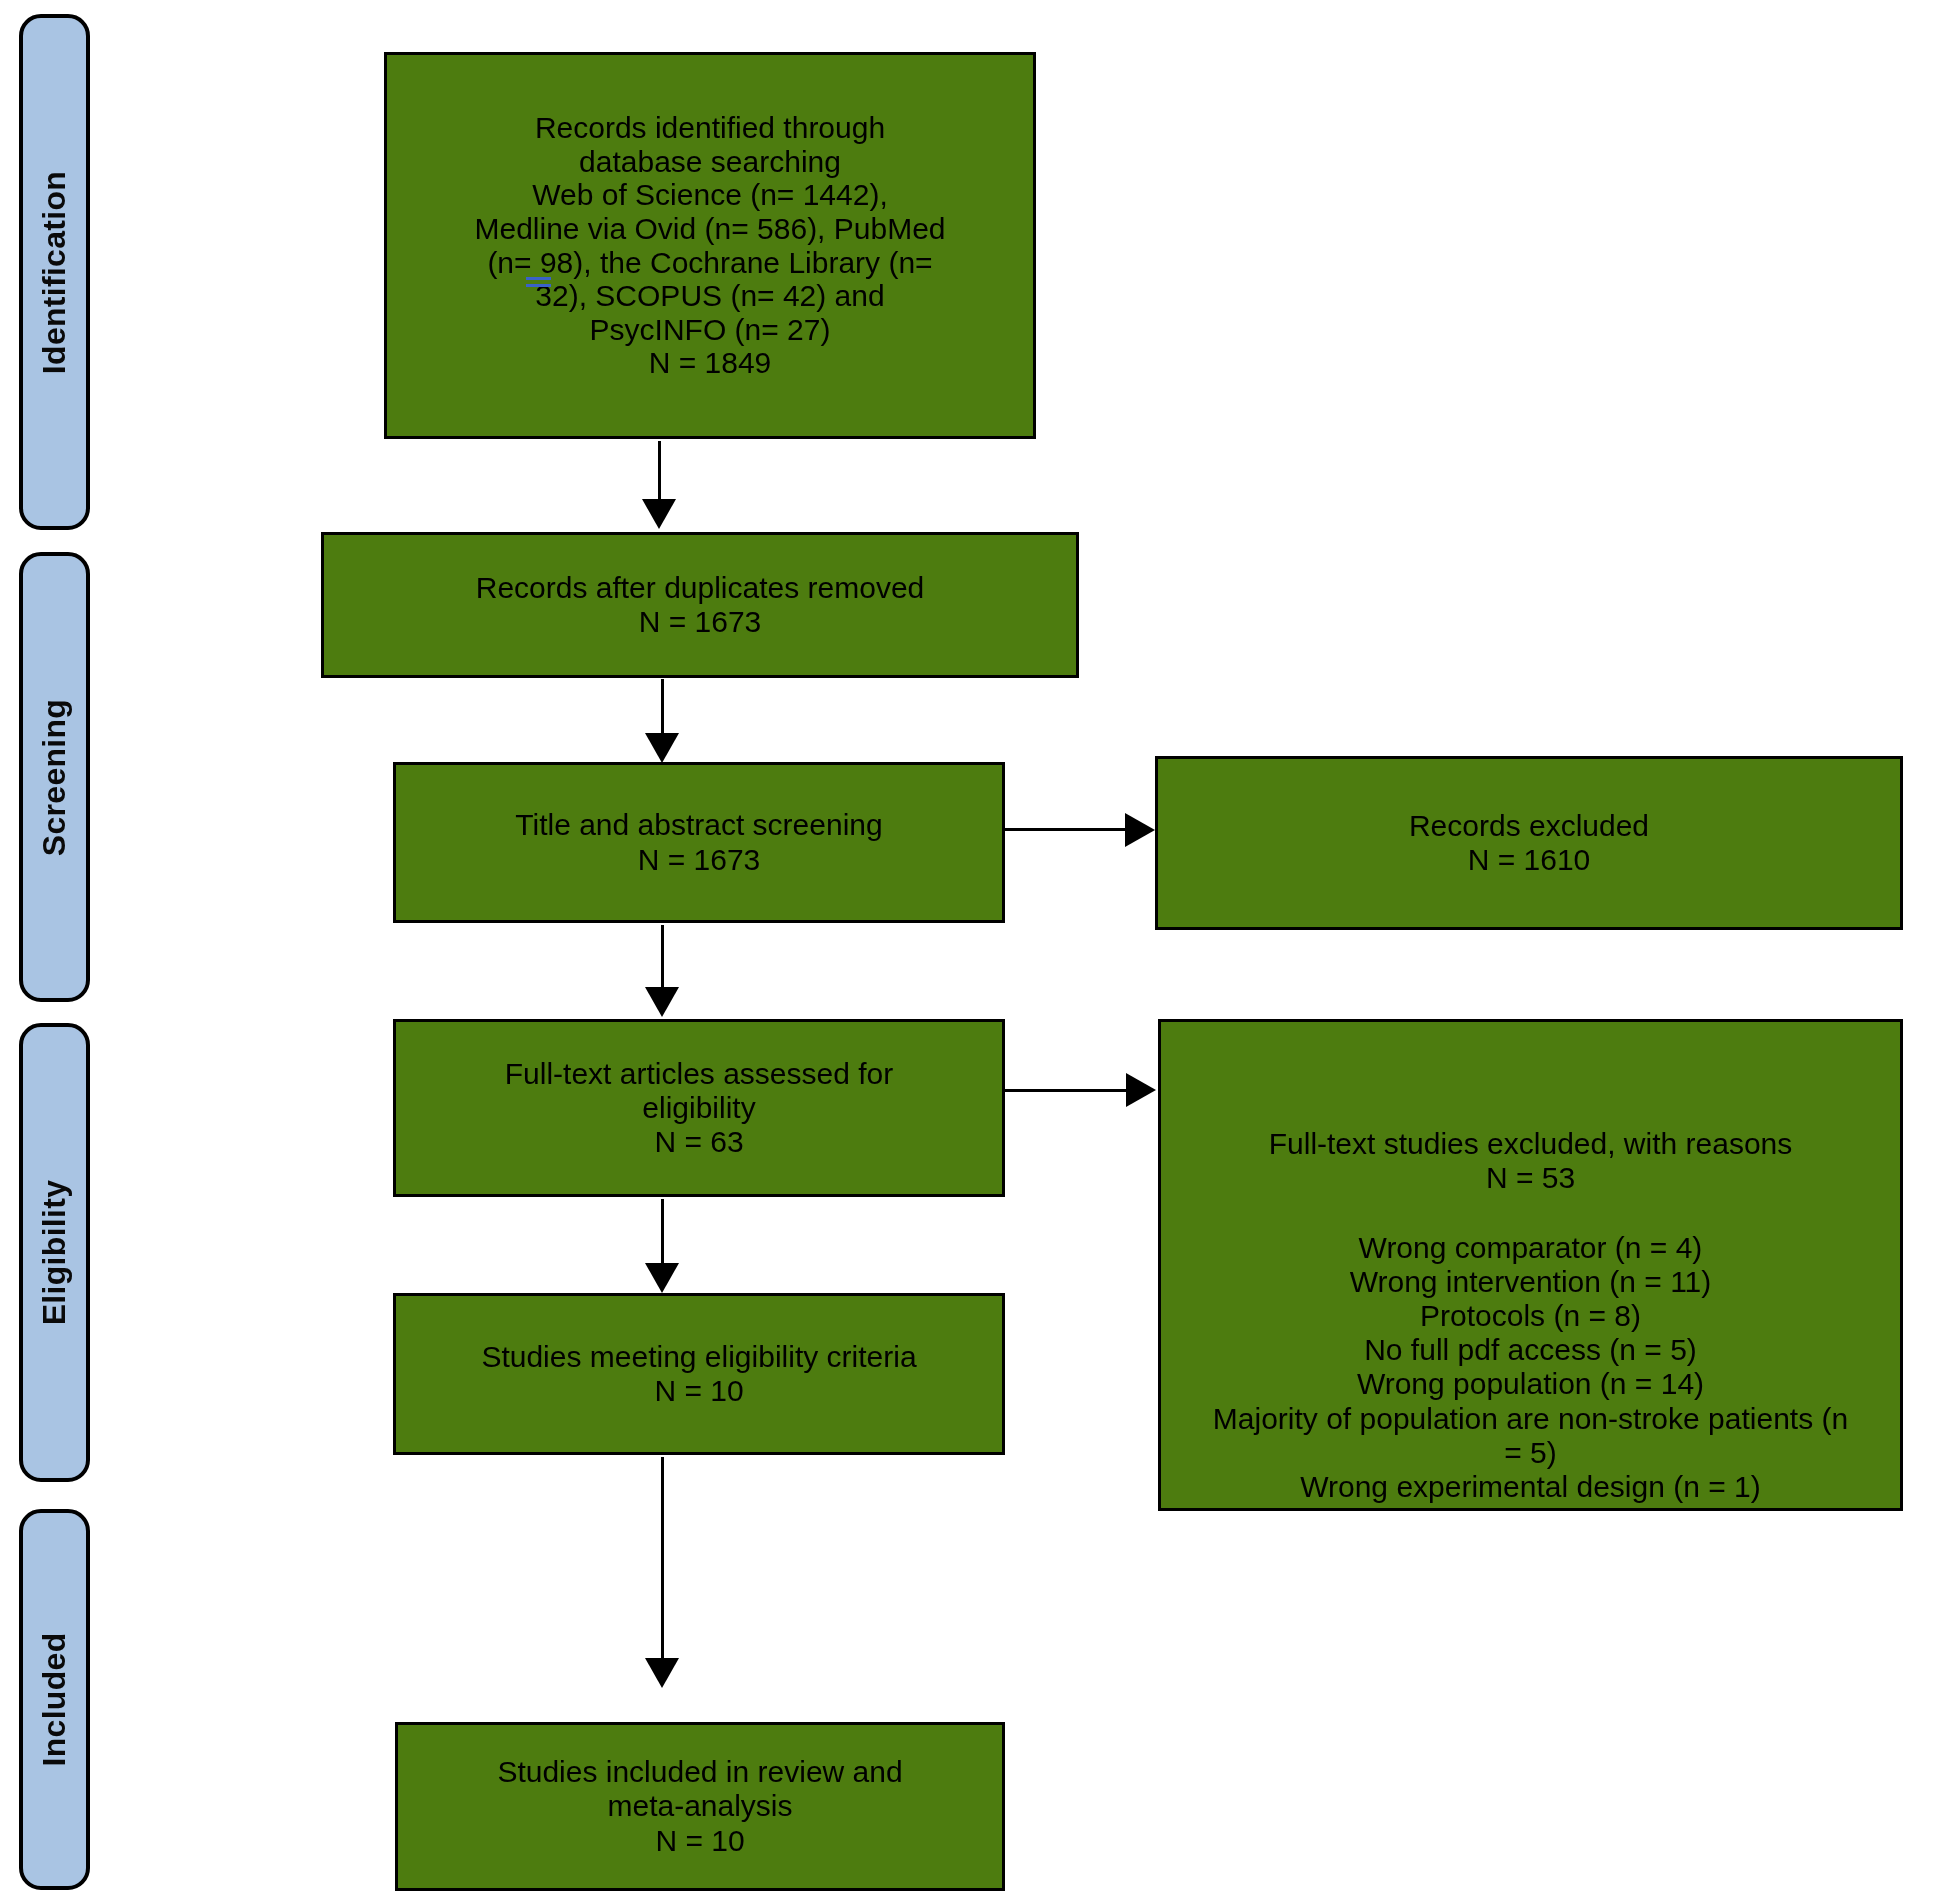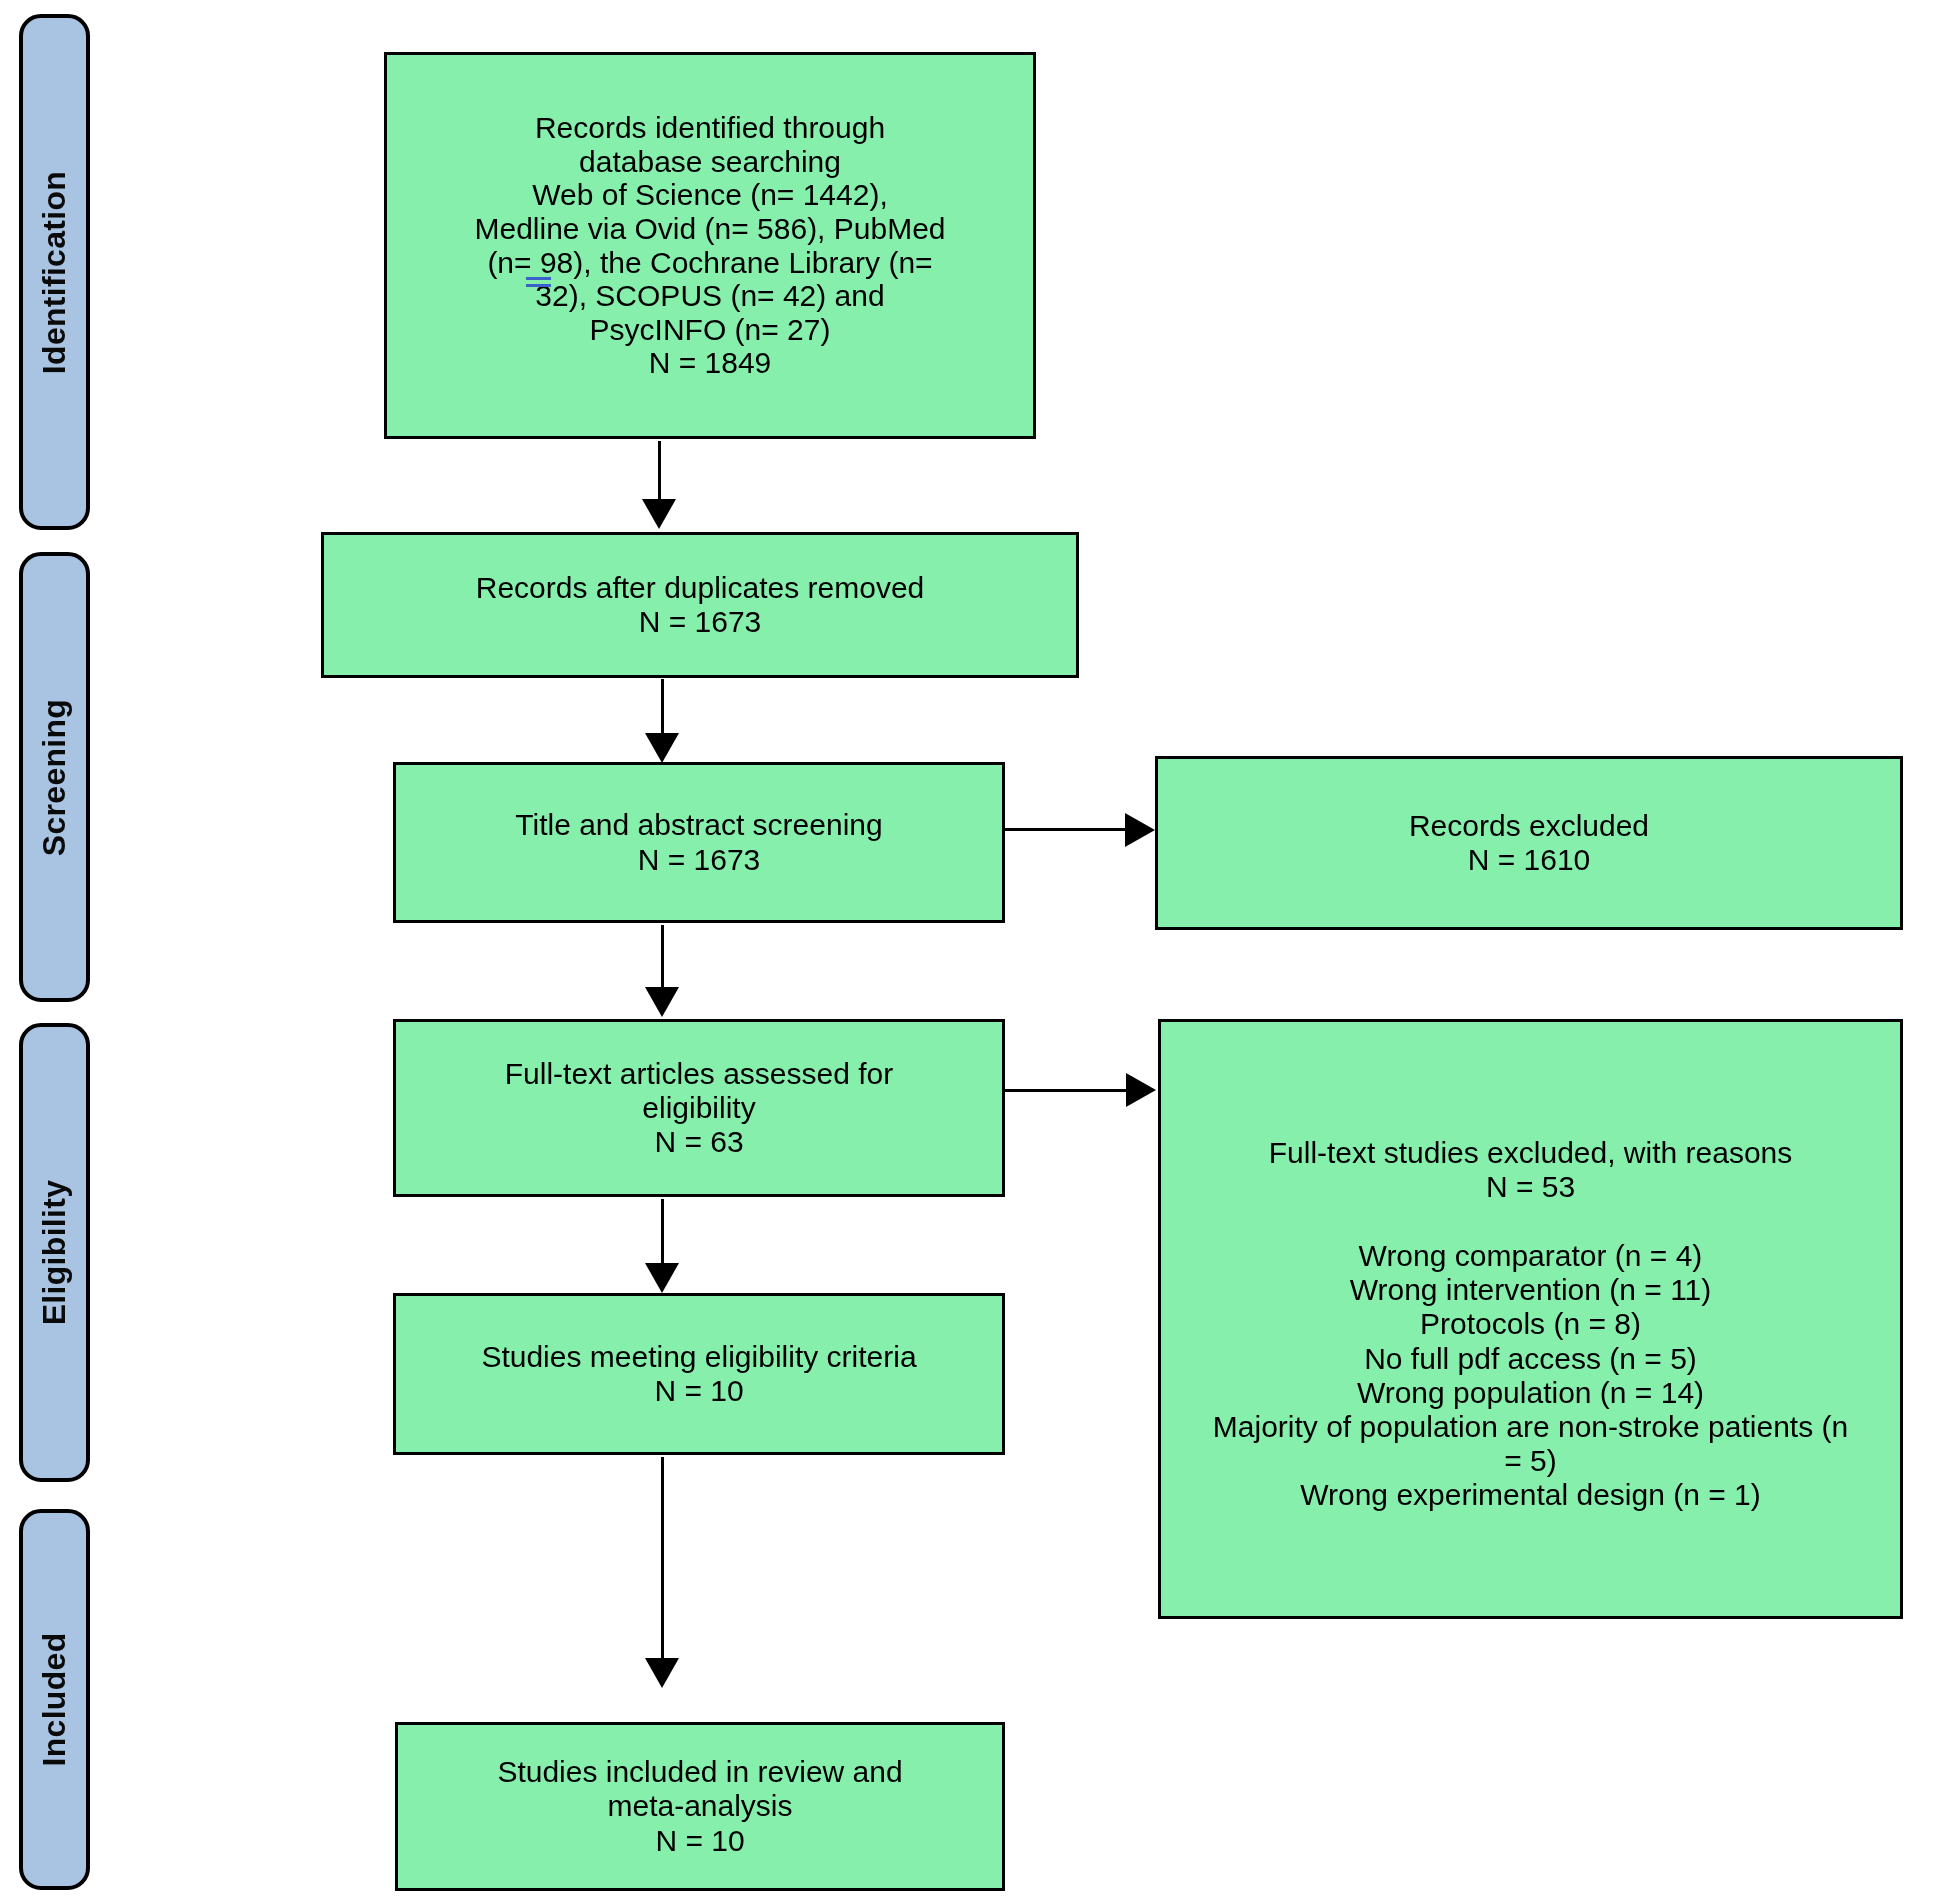--- a/index.html
+++ b/index.html
@@ -35,21 +35,21 @@
     font-size: 32px;
     font-weight: bold;
     color: #0a0a0a;
     letter-spacing: 0.3px;
     font-family: "Liberation Sans", sans-serif;
   }
 
   
   .flow-box {
     position: absolute;
-    background: #86efac;
+    background: #4d7c0f;
     border: 3.9px solid #000000;
     box-sizing: border-box;
     display: flex;
     flex-direction: column;
     align-items: center;
     justify-content: center;
     text-align: center;
     padding: 3.9px 9px;
   }
   .flow-box .line {
@@ -179,21 +179,21 @@
 
   <div class="flow-box" id="box-fulltext-assessed" style="left:393px; top:1019px; width:612px; height:178px;">
     <div class="line">Full-text articles assessed for</div>
     <div class="line">eligibility</div>
     <div class="line bold">N = 63</div>
   </div>
 
   <div class="h-line" style="left:1005px; top:1089px; width:123px; height:2.6px;"></div>
   <div class="arrow-right" style="left:1126px; top:1073px;"></div>
 
-  <div class="flow-box" id="box-fulltext-excluded" style="left:1158px; top:1019px; width:745px; height:600px; justify-content:center; padding-top:14px;">
+  <div class="flow-box" id="box-fulltext-excluded" style="left:1158px; top:1019px; width:745px; height:492px; justify-content:flex-end; padding-top:14px;">
     <div class="line">Full-text studies excluded, with reasons</div>
     <div class="line bold">N = 53</div>
     <div class="spacer"></div>
     <div class="line">Wrong comparator (n = 4)</div>
     <div class="line">Wrong intervention (n = 11)</div>
     <div class="line">Protocols (n = 8)</div>
     <div class="line">No full pdf access (n = 5)</div>
     <div class="line">Wrong population (n = 14)</div>
     <div class="line wrap" style="width:652px;">Majority of population are non-stroke patients (n = 5)</div>
     <div class="line">Wrong experimental design (n = 1)</div>

